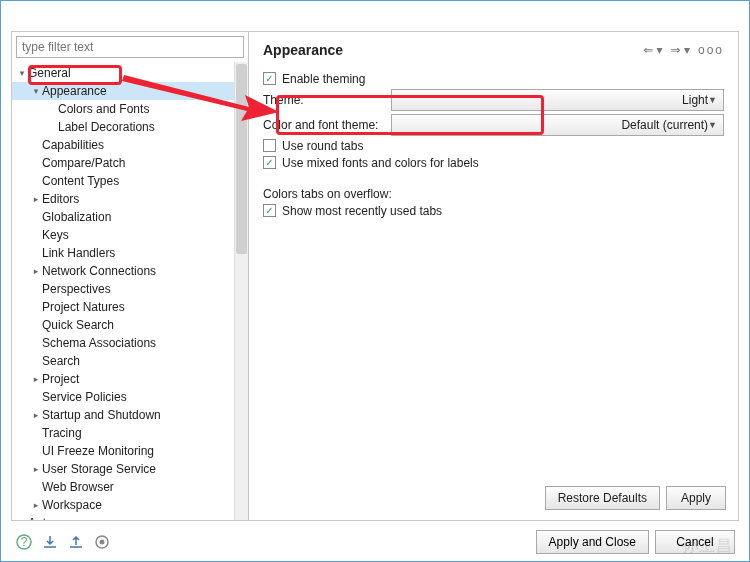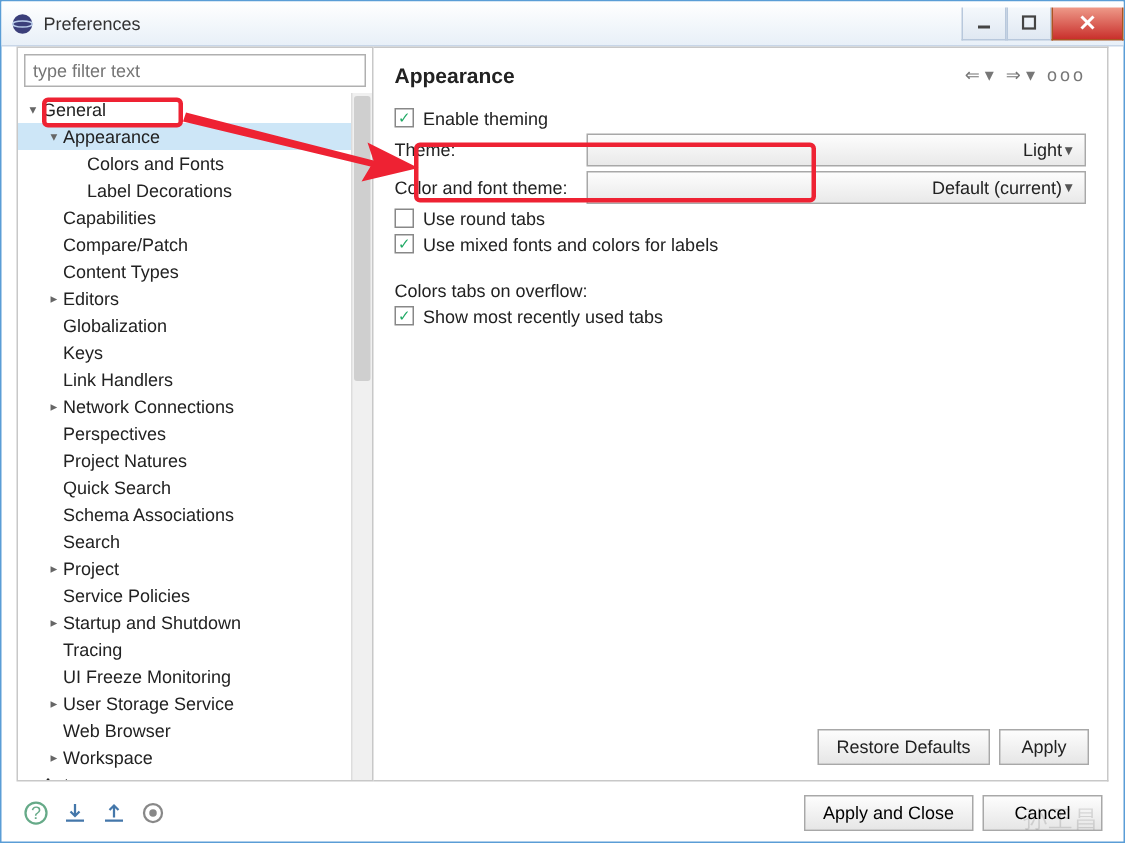--- a/index.html
+++ b/index.html
@@ -58,47 +58,20 @@
 .box-red { border: 3px solid #e23; border-radius: 4px; }
 svg.arrow path { fill: #e23; }
 
 .watermark { position: absolute; right: 16px; bottom: 4px; color: rgba(0,0,0,.12); font-size: 16px; letter-spacing: 1px; pointer-events: none; }
 </style>
 </head>
 <body>
 
 <div class="window">
 
-  <div class="titlebar">
-    <span class="app-icon">
-      <svg width="16" height="16" viewBox="0 0 16 16">
-          <circle cx="8" cy="8" r="6.5" fill="#3b3f7a"></circle>
-          <ellipse cx="8" cy="8" rx="6.5" ry="2" fill="none" stroke="#b8cbe8" stroke-width="1"></ellipse>
-        </svg>
-    </span>
-    <span class="title">Preferences</span>
-    <div class="win-buttons">
-      <div class="win-btn">
-          <svg width="10" height="10">
-            <line x1="1" y1="8" x2="9" y2="8" stroke="#444" stroke-width="2"></line>
-          </svg>
-        </div>
-      <div class="win-btn">
-          <svg width="10" height="10">
-            <rect x="1" y="1" width="8" height="8" fill="none" stroke="#444" stroke-width="1.5"></rect>
-          </svg>
-        </div>
-      <div class="win-btn close">
-          <svg width="12" height="12">
-            <line x1="2" y1="2" x2="10" y2="10" stroke="#fff" stroke-width="2"></line>
-            <line x1="10" y1="2" x2="2" y2="10" stroke="#fff" stroke-width="2"></line>
-          </svg>
-        </div>
-    </div>
-  </div>
 
   <div class="content">
 
     <div class="left-pane">
       <input class="filter" placeholder="type filter text" style="">
       <div class="tree-wrap">
         <div class="tree" id="tree">
             <ul>
               <li>
                 <div class="row lvl0">

